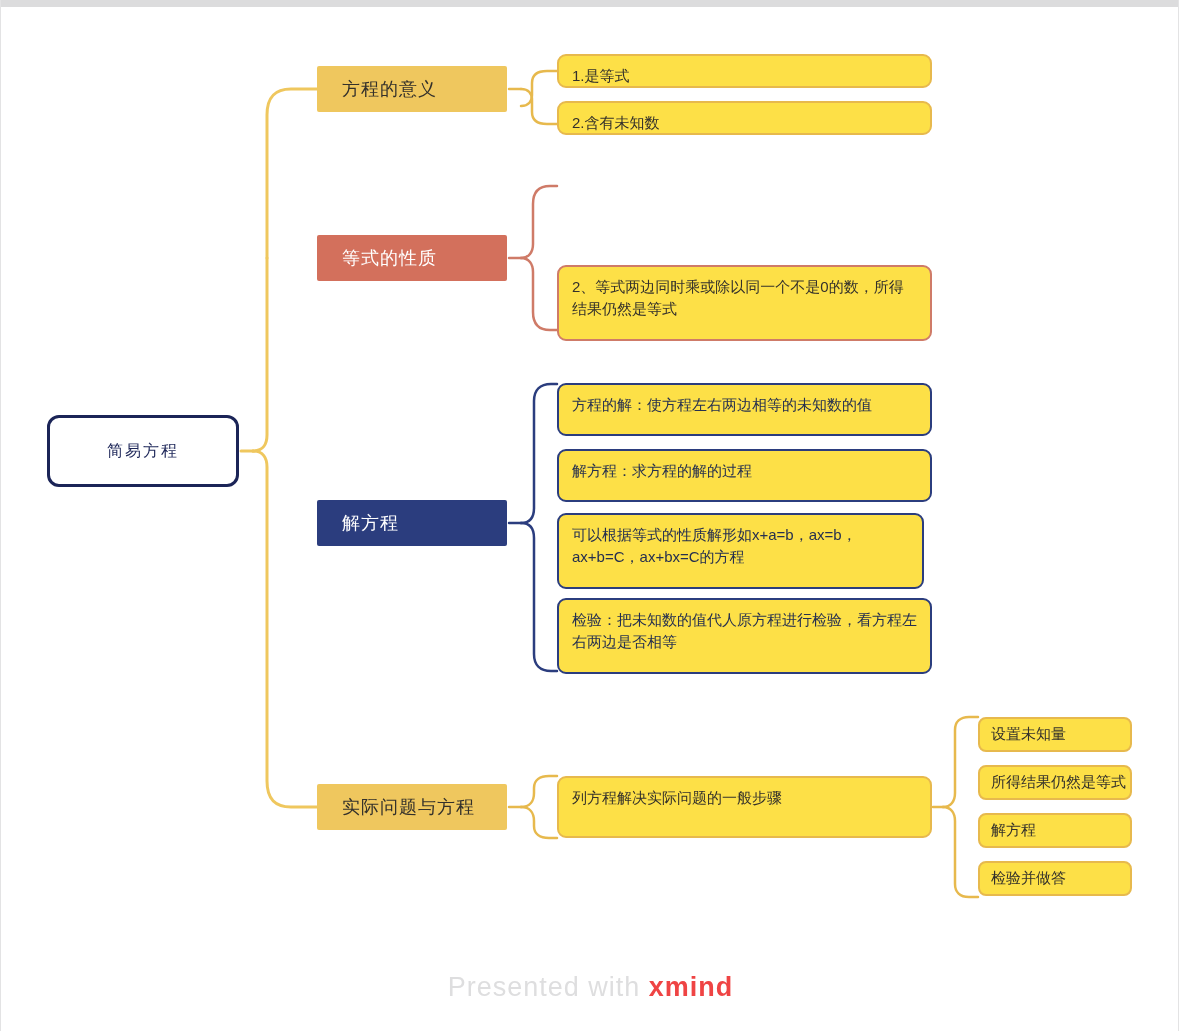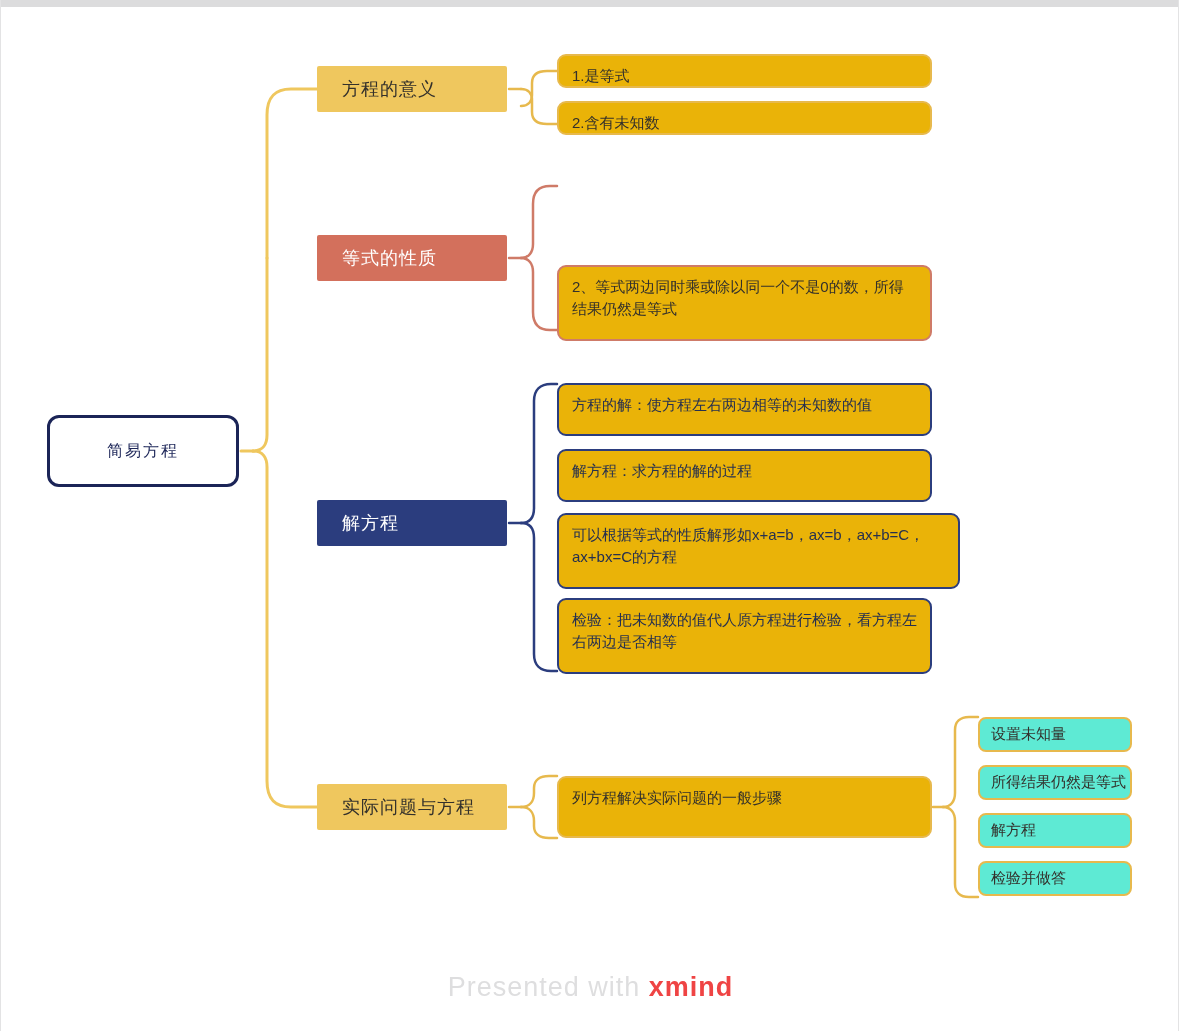--- a/index.html
+++ b/index.html
@@ -81,21 +81,21 @@
 
   #branch-0 { top: 66px; }
   #branch-1 { top: 235px; }
   #branch-2 { top: 500px; }
   #branch-3 { top: 784px; text-align: right; }
 
   
   .leaf-box {
     position: absolute;
     border-radius: 9px;
-    background: #eab308;
+    background: #fde047;
     box-sizing: border-box;
     padding: 9px 12px 9px 13px;
     border-width: 2px;
     border-style: solid;
   }
   .leaf-text {
     font-size: 15px;
     line-height: 1.45;
     display: block;
   }
@@ -107,21 +107,21 @@
   .lb-navy   .leaf-text { color: #26304f; }
 
   
   .sub-box {
     position: absolute;
     left: 977px;
     width: 154px;
     height: 35px;
     border: 2px solid #e7b94d;
     border-radius: 8px;
-    background: #5eead4;
+    background: #fde047;
     box-sizing: border-box;
     display: flex;
     align-items: center;
     padding-left: 11px;
   }
   .sub-text {
     font-size: 15px;
     color: #33302b;
     white-space: nowrap;
   }
@@ -229,21 +229,21 @@
   <div class="leaf-box lb-salmon" style="left:556px; top:265px; width:375px; height:76px;">
     <span class="leaf-text">2、等式两边同时乘或除以同一个不是0的数，所得结果仍然是等式</span>
   </div>
 
   <div class="leaf-box lb-navy" style="left:556px; top:383px; width:375px; height:53px;">
     <span class="leaf-text">方程的解：使方程左右两边相等的未知数的值</span>
   </div>
   <div class="leaf-box lb-navy" style="left:556px; top:449px; width:375px; height:53px;">
     <span class="leaf-text">解方程：求方程的解的过程</span>
   </div>
-  <div class="leaf-box lb-navy" style="left:556px; top:513px; width:403px; height:76px;">
+  <div class="leaf-box lb-navy" style="left:556px; top:513px; width:367px; height:76px;">
     <span class="leaf-text">可以根据等式的性质解形如x+a=b，ax=b，ax+b=C，ax+bx=C的方程</span>
   </div>
   <div class="leaf-box lb-navy" style="left:556px; top:598px; width:375px; height:76px;">
     <span class="leaf-text">检验：把未知数的值代人原方程进行检验，看方程左右两边是否相等</span>
   </div>
 
   <div class="leaf-box lb-yellow" style="left:556px; top:776px; width:375px; height:62px;">
     <span class="leaf-text">列方程解决实际问题的一般步骤</span>
   </div>
 

